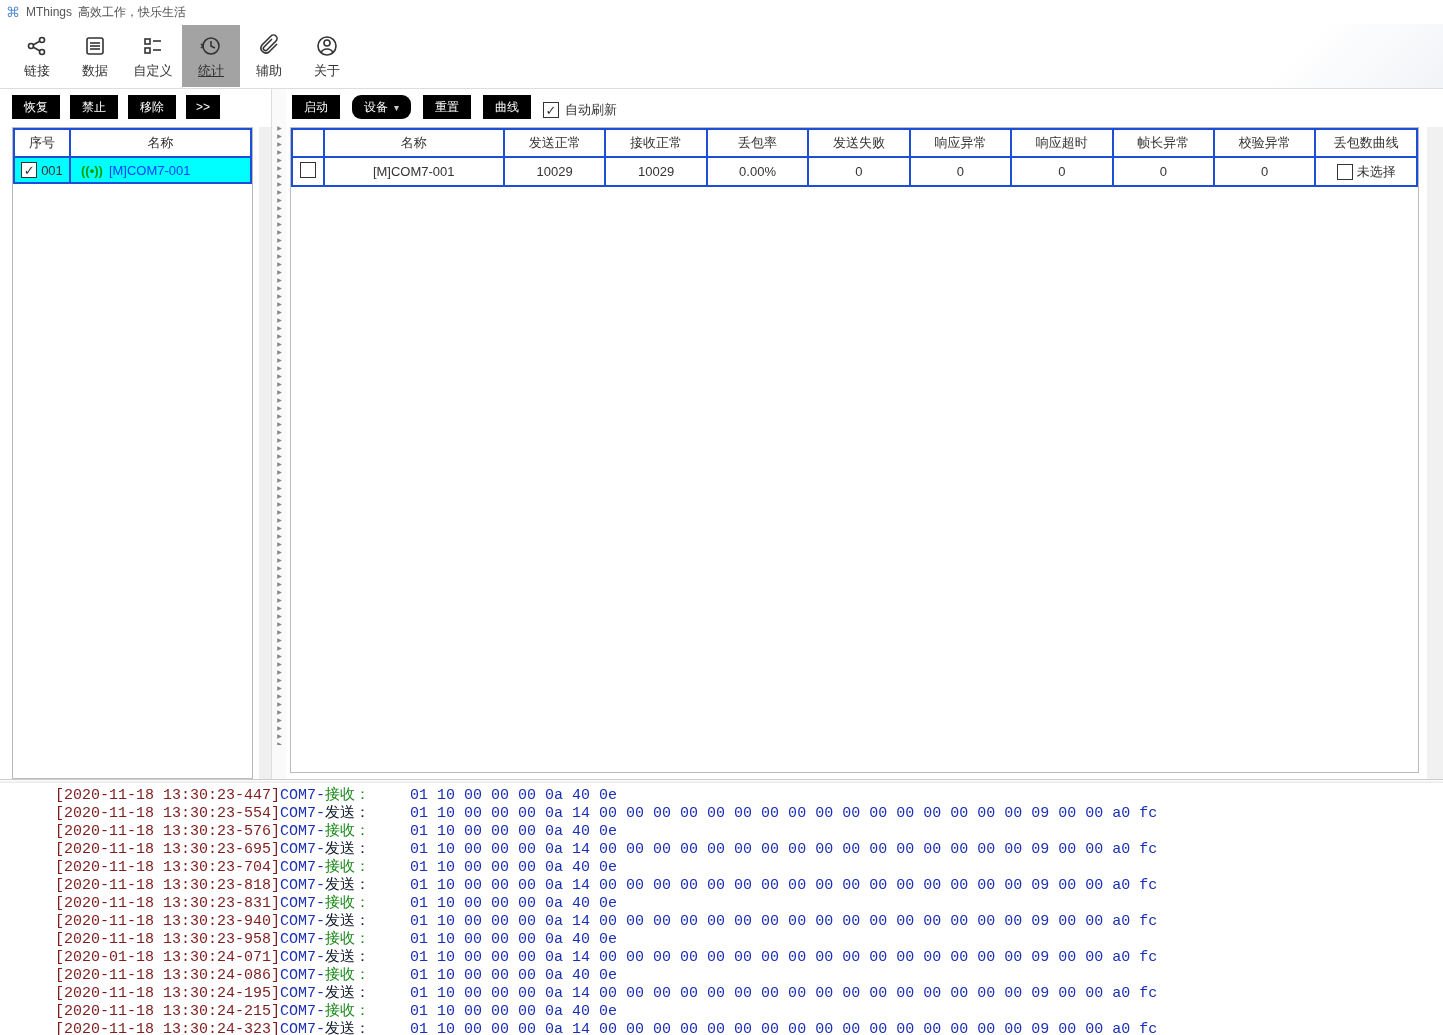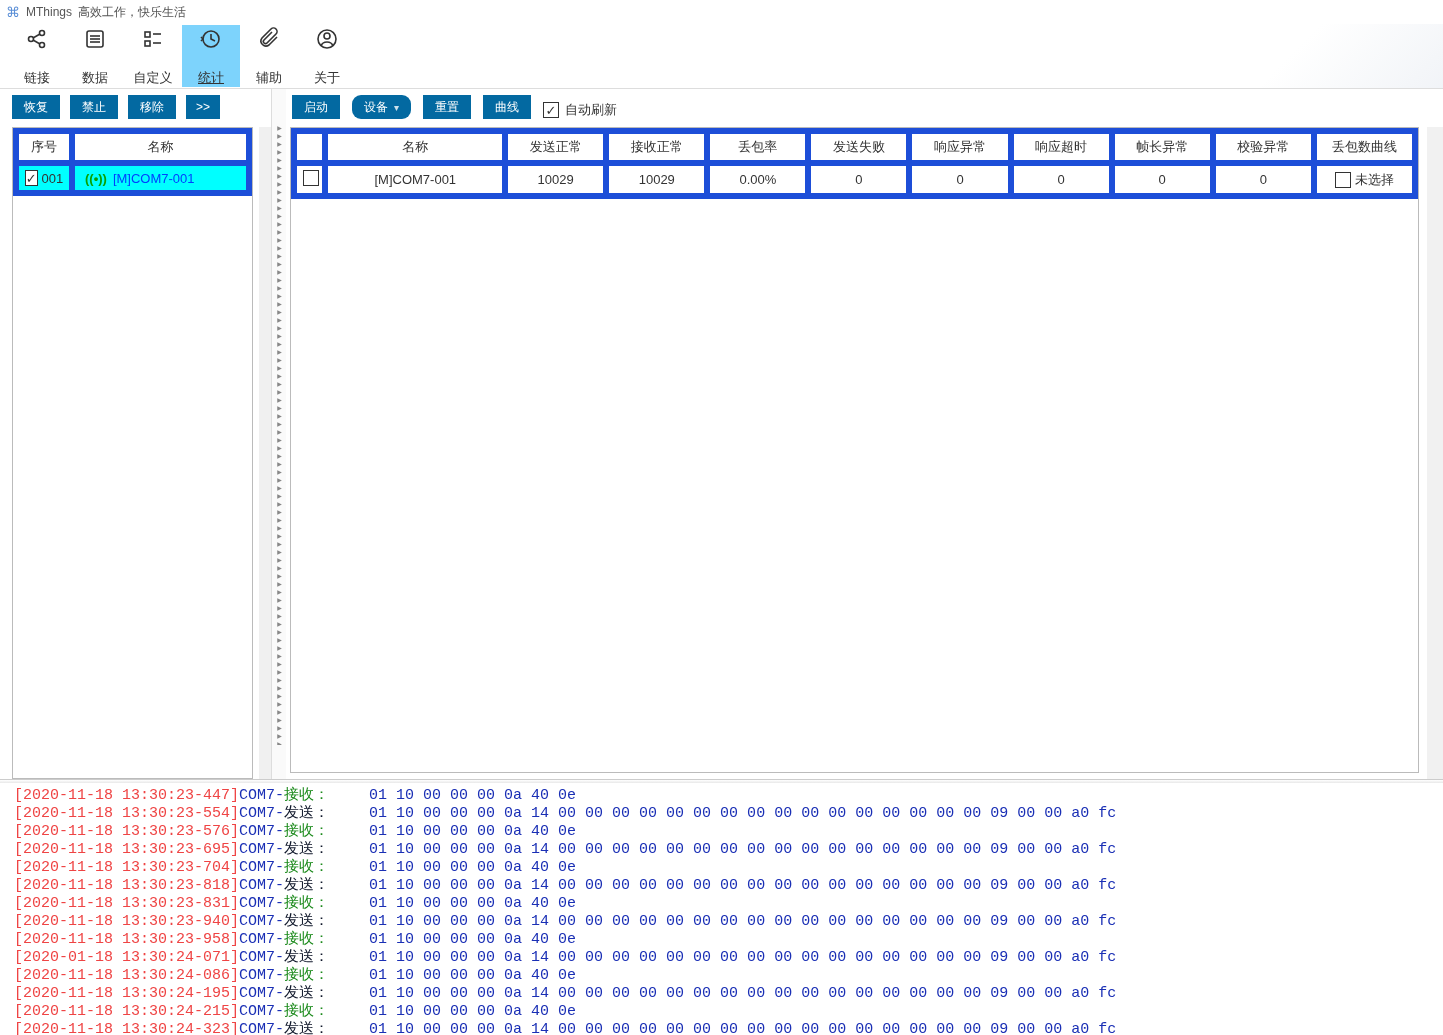--- a/index.html
+++ b/index.html
@@ -34,48 +34,48 @@
 }
 .toolbar .bg-deco {
   position: absolute;
   right: 0; top: 0; bottom: 0; width: 400px;
   background: linear-gradient(135deg, transparent 60%, rgba(200,210,225,0.25) 100%);
 }
 .tool-item {
   display: flex;
   flex-direction: column;
   align-items: center;
-  justify-content: space-between;
+  justify-content: center;
   width: 58px;
   height: 62px;
   cursor: pointer;
   font-size: 13px;
 }
-.tool-item.active { background: #7dd3fc; text-decoration: underline; }
+.tool-item.active { background: #a3a3a3; text-decoration: underline; }
 .tool-item .ic { font-size: 22px; color: #333; display: flex; align-items: center; justify-content: center; height: 28px; }
 .tool-item .lbl { margin-top: 2px; }
 .main-row {
   display: flex;
   flex: 1;
   min-height: 0;
   border-top: 1px solid #ddd;
 }
 .left-panel {
   width: 272px;
   display: flex;
   flex-direction: column;
   border-right: 1px solid #ddd;
 }
 .btn-row {
   display: flex;
   gap: 10px;
   padding: 6px 10px 8px 12px;
 }
 .btn {
-  background: #0369a1;
+  background: #000000;
   color: #fff;
   border: none;
   font-size: 12px;
   padding: 0 12px;
   height: 24px;
   cursor: pointer;
   min-width: 48px;
 }
 .btn.sm { min-width: 34px; padding: 0 8px;}
 .btn.combo { display: inline-flex; align-items: center; gap: 6px; border-radius: 9px; }
@@ -86,21 +86,21 @@
   border: 1px solid #bbb;
   overflow: auto;
   position: relative;
 }
 table.grid {
   border-collapse: collapse;
   width: 100%;
   table-layout: fixed;
 }
 table.grid th, table.grid td {
-  border: 6px solid #1d4ed8;
+  border: 2px solid #1d4ed8;
   font-size: 13px;
   padding: 4px 6px;
   text-align: center;
   height: 26px;
   white-space: nowrap;
 }
 table.grid th { background: #fff; font-weight: normal; }
 tr.selected-row td { background: #00ffff; text-align: right; }
 .signal-icon { color: #0aa000; font-weight: bold; }
 .dev-name { color: #0040ff; }
@@ -157,21 +157,21 @@
 .log-panel {
   height: 252px;
   overflow: auto;
   font-family: "Consolas", "Courier New", monospace;
   font-size: 15px;
   padding: 4px 10px 4px 14px;
   line-height: 18px;
   white-space: pre;
   background: #fff;
 }
-.log-ts { color: #ef4444; }
+.log-ts { color: #7f1d1d; margin-left: 41px; }
 .log-port { color: #1a2fb5; }
 .log-act-s { color: #0f172a; }
 .log-act-r { color: #1b8a1b; }
 .log-data { color: #1a2fb5; margin-left: 40px; }
 .right-scroll {
   width: 16px;
   background: #f1f1f1;
 }
 </style>
 </head>

